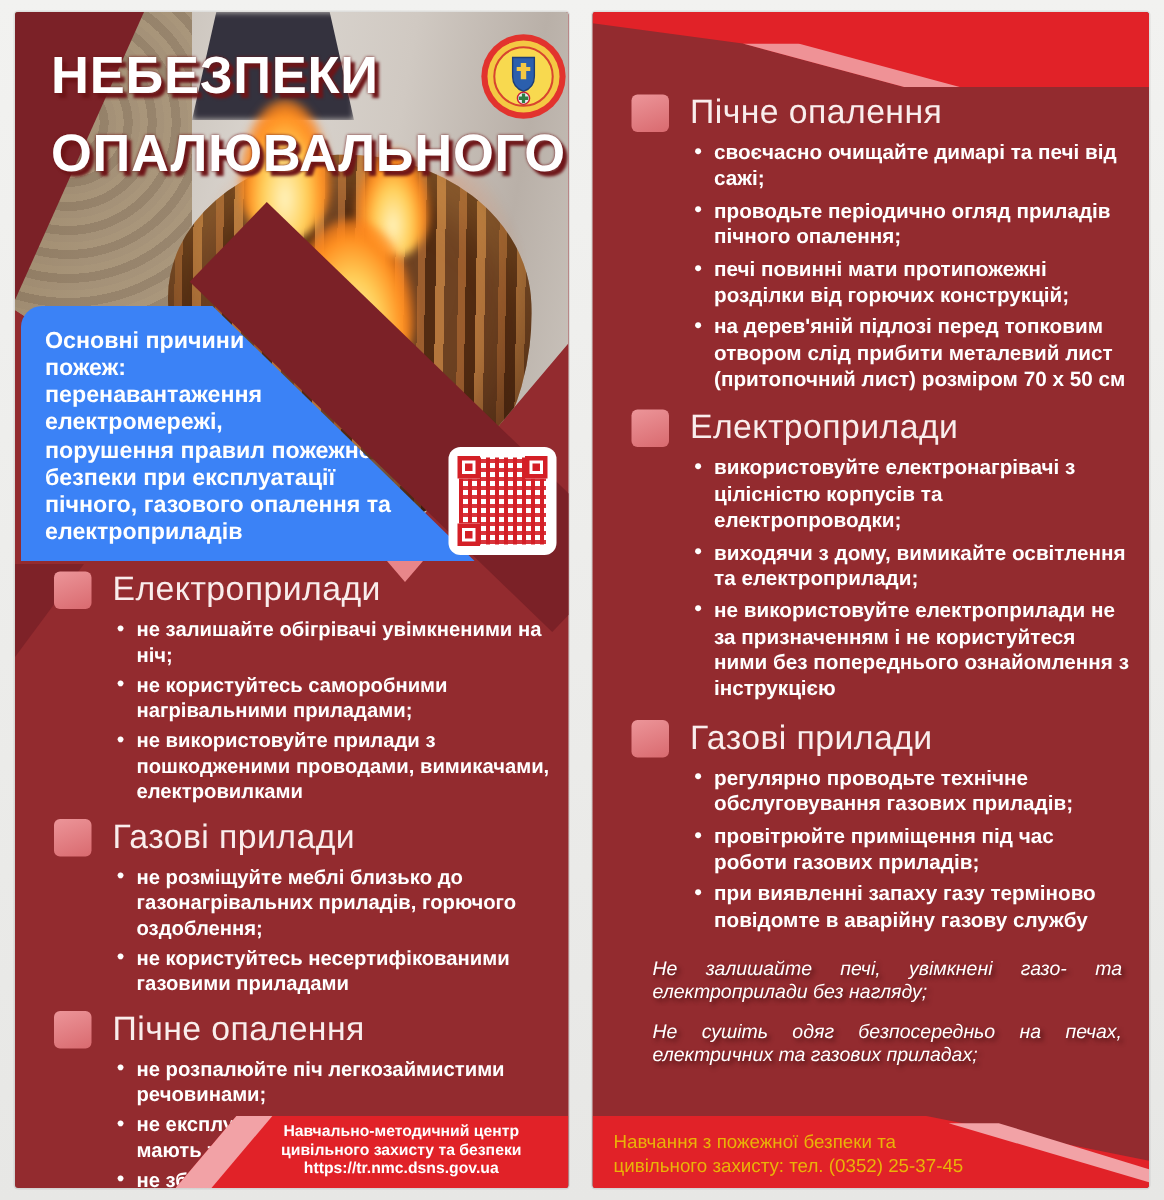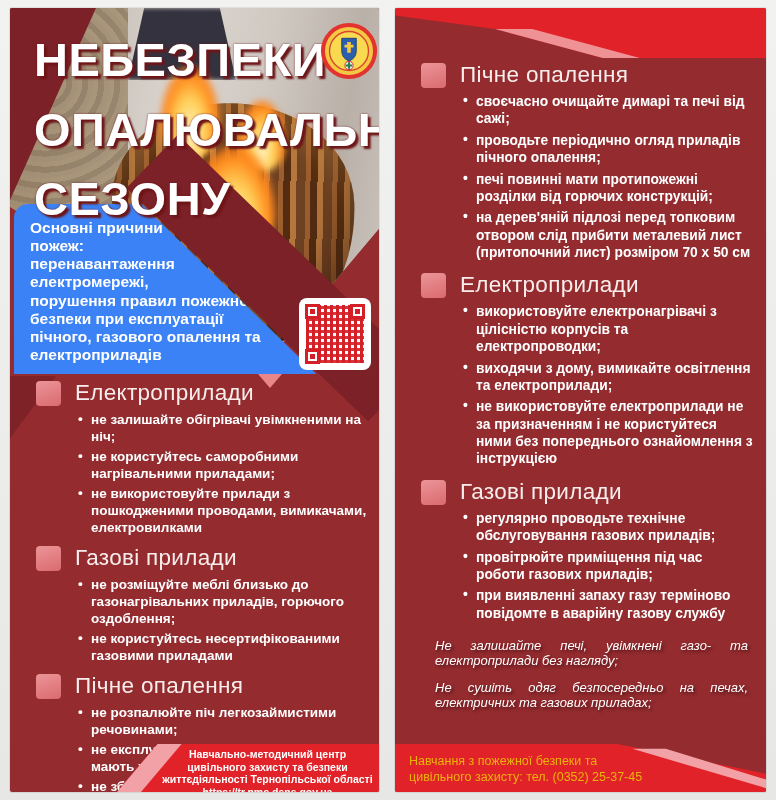--- a/index.html
+++ b/index.html
@@ -54,21 +54,21 @@
 
   .tri-tl { position:absolute; top:0; left:0; width:86px; height:192px;
     background:#7b2127; clip-path:polygon(0 0,100% 0,0 100%); z-index:3; }
   .tri-ml { position:absolute; top:368px; left:0; width:46px; height:62px;
     background:#7e2228; clip-path:polygon(0 0,100% 0,0 100%); z-index:2; }
   .ribbon { position:absolute; top:233px; right:-62px; width:336px; height:74px;
     background:#7b2127; transform:rotate(44deg); z-index:3; }
 
   
   .poster-title { position:absolute; top:17px; left:24px; width:320px; z-index:5;
-    color:#fff; font-weight:bold; font-size:47px; line-height:1.48; letter-spacing:.5px;
+    color:#fff; font-weight:bold; font-size:35px; line-height:1.48; letter-spacing:.5px;
     text-shadow:3px 3px 2px #6e1518, 0 0 2px #6e1518; }
   .poster-title span { display:block; }
 
   
   .emblem { position:absolute; top:14px; left:310px; width:58px; height:58px; z-index:5; }
 
   
   .causes {
     position:absolute; top:196px; left:4px; width:336px; height:170px; z-index:4;
     background:#3b82f6; border-top-left-radius:14px;
@@ -150,21 +150,20 @@
       <div class="basewood"></div>
     </div>
 
     <div class="tri-tl"></div>
     <div class="tri-ml"></div>
     <div class="ribbon"></div>
 
     <h1 class="poster-title">
       <span>НЕБЕЗПЕКИ</span>
       <span>ОПАЛЮВАЛЬНОГО</span>
-      <span>СЕЗОНУ</span>
     </h1>
 
     <svg class="emblem" viewBox="0 0 64 64">
       <circle cx="32" cy="32" r="31" fill="#e2332e"></circle>
       <circle cx="32" cy="32" r="26.5" fill="#f4c843"></circle>
       <circle cx="32" cy="32" r="21.5" fill="#f8d94f" stroke="#d8452f" stroke-width="1.5"></circle>
       <path d="M24 18 h16 v14 q0 8 -8 11 q-8 -3 -8 -11 Z" fill="#2b5fad" stroke="#1d3f77" stroke-width="1"></path>
       <path d="M30 22 h4 v12 h-4 Z M27 25 h10 v3 h-10 Z" fill="#f4c843"></path>
       <circle cx="32" cy="48" r="4.5" fill="#e8eef2" stroke="#c23" stroke-width="1"></circle>
       <path d="M30.8 44.5 h2.4 v2.3 h2.3 v2.4 h-2.3 v2.3 h-2.4 v-2.3 h-2.3 v-2.4 h2.3 Z" fill="#2e7d44"></path>
@@ -229,21 +228,20 @@
       </div>
 
     </div>
 
     <div class="band lb">
       <div class="red"></div>
       <div class="stripe"></div>
       <div class="lb-text">
         <div>Навчально-методичний центр</div>
         <div>цивільного захисту та безпеки</div>
-        <div>життєдіяльності Тернопільської області</div>
         <div>https://tr.nmc.dsns.gov.ua</div>
       </div>
     </div>
 
   </div>
 
   <div class="card card-right">
 
     <div class="rt-band">
       <div class="rt-red"></div>

